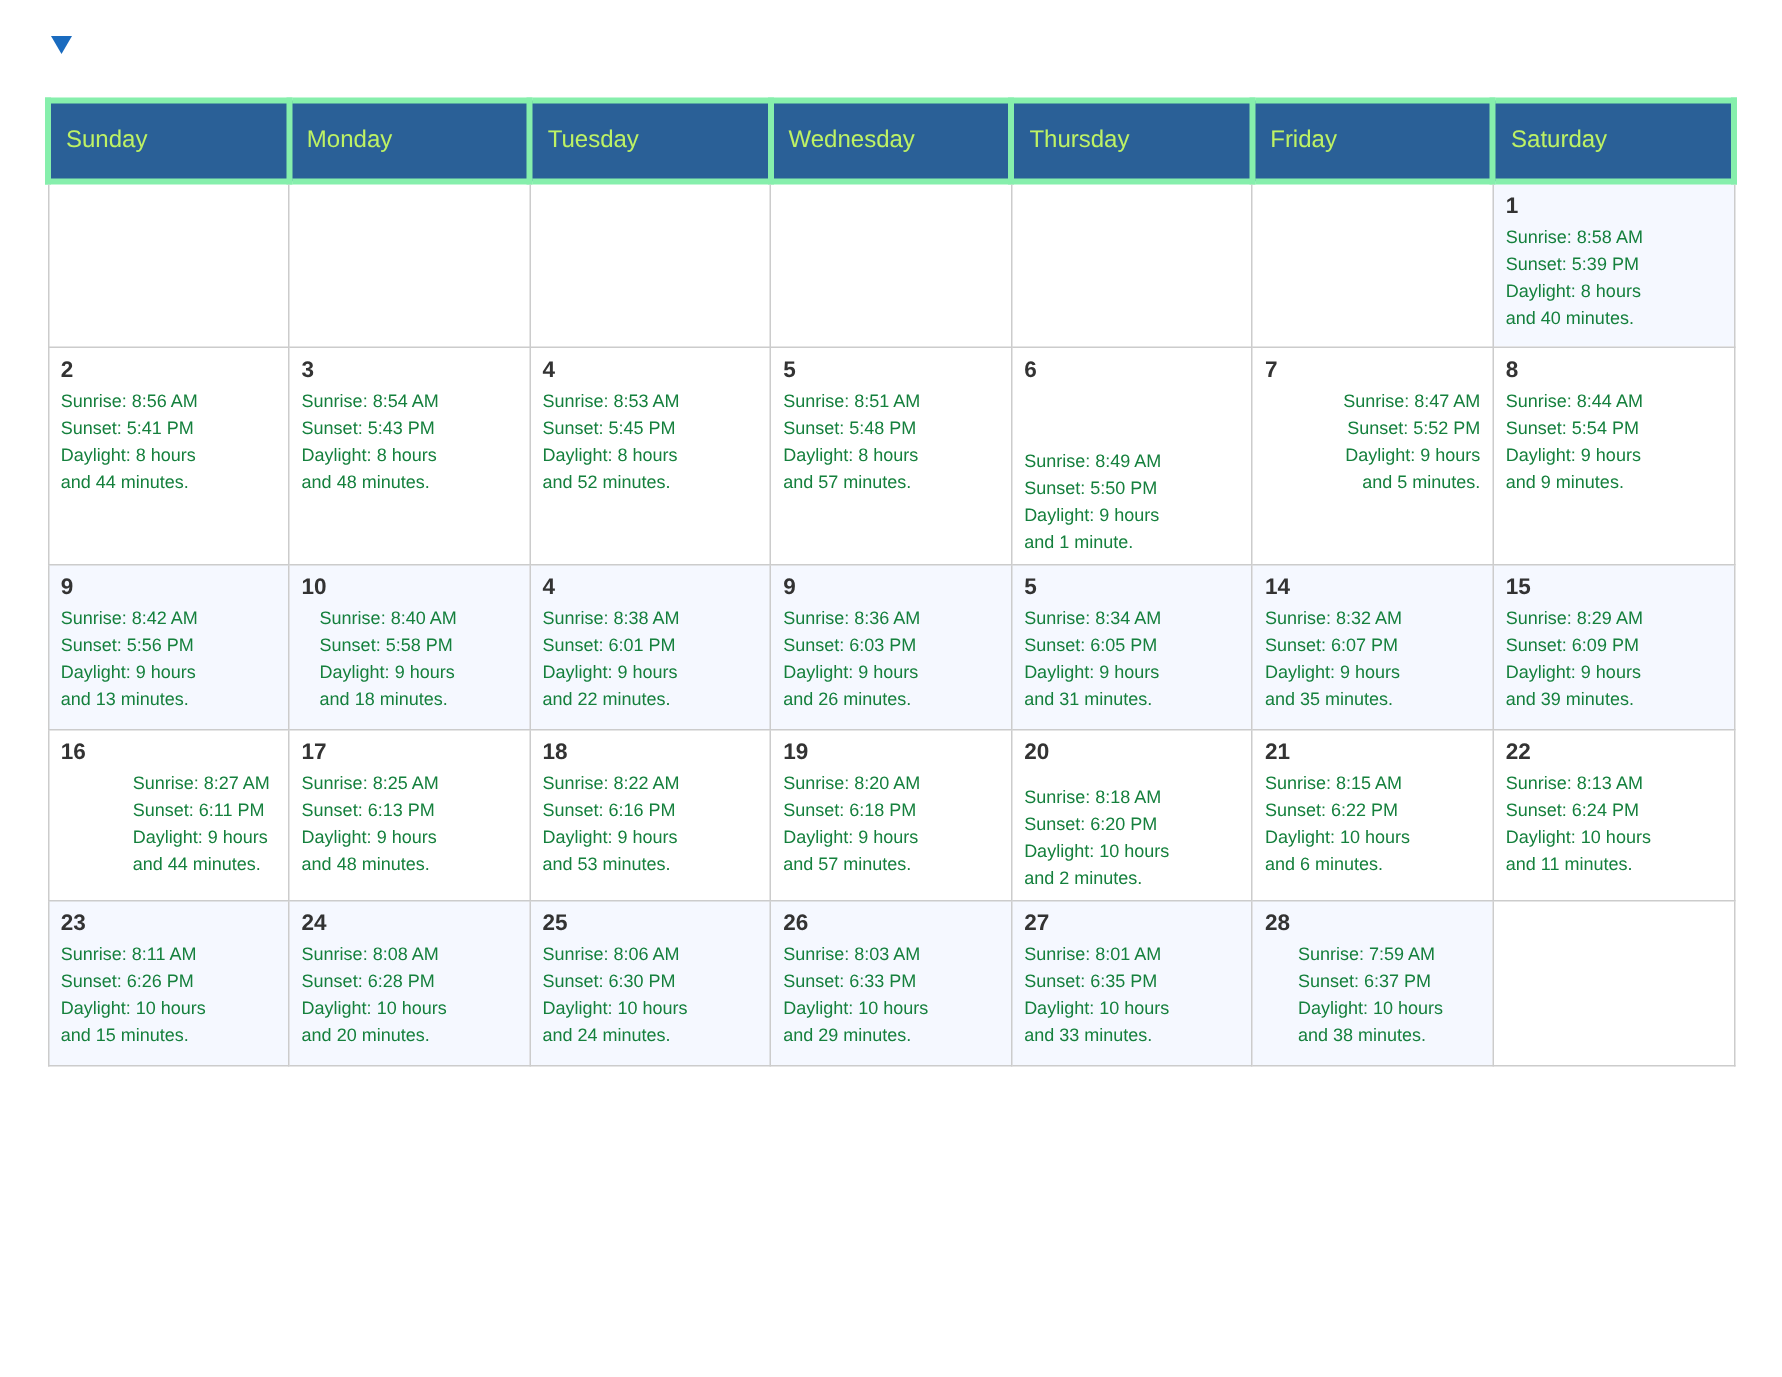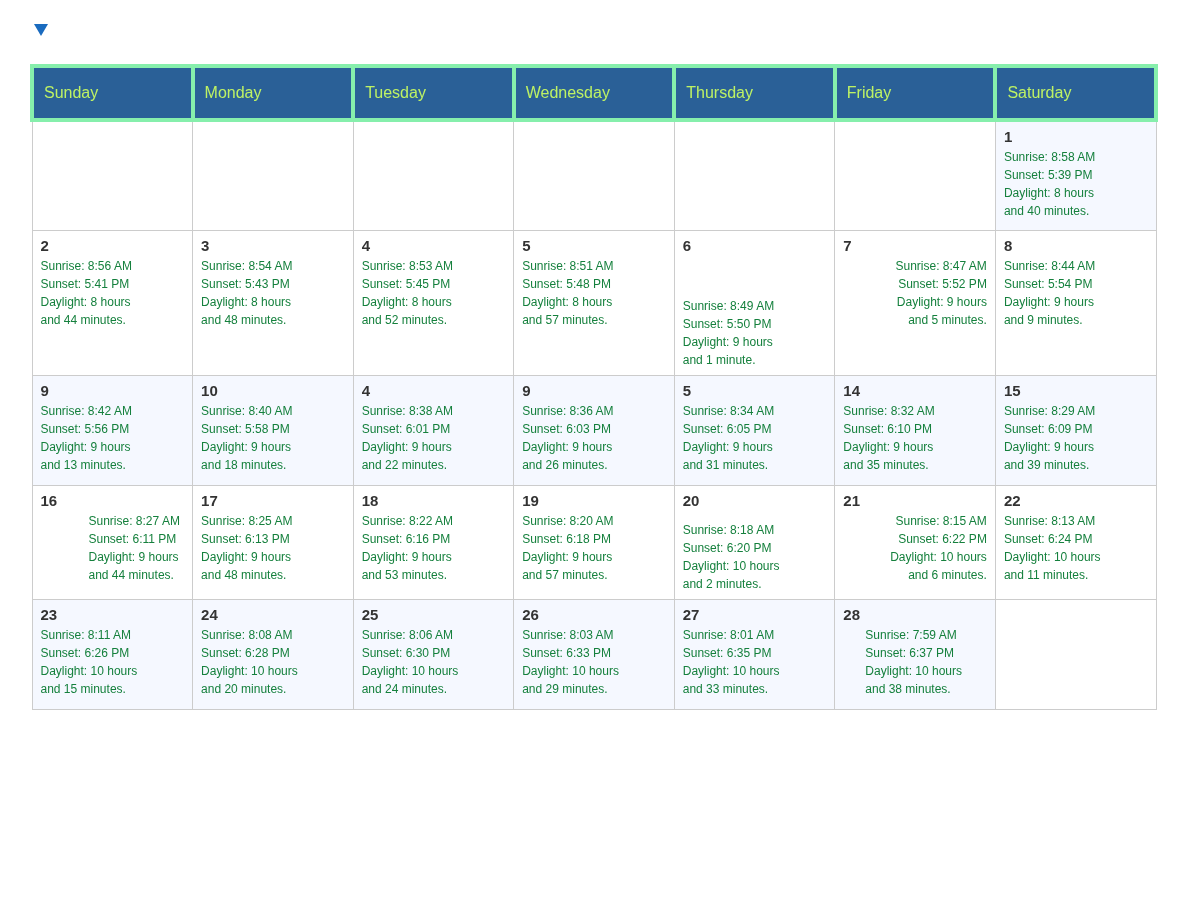--- a/index.html
+++ b/index.html
@@ -202,21 +202,21 @@
       <tr>
         <td>
           <span class="day-num">9</span>
           <div class="day-info" style="white-space: pre-line;">Sunrise: 8:42 AM
 Sunset: 5:56 PM
 Daylight: 9 hours
 and 13 minutes.</div>
         </td>
         <td>
           <span class="day-num">10</span>
-          <div class="day-info" style="white-space: pre-line;">Sunrise: 8:40 AM
+          <div class="day-info" style="white-space: pre-line; margin-left: 12px;">Sunrise: 8:40 AM
 Sunset: 5:58 PM
 Daylight: 9 hours
 and 18 minutes.</div>
         </td>
         <td>
           <span class="day-num">4</span>
           <div class="day-info" style="white-space: pre-line;">Sunrise: 8:38 AM
 Sunset: 6:01 PM
 Daylight: 9 hours
 and 22 minutes.</div>
@@ -231,21 +231,21 @@
         <td>
           <span class="day-num">5</span>
           <div class="day-info" style="white-space: pre-line;">Sunrise: 8:34 AM
 Sunset: 6:05 PM
 Daylight: 9 hours
 and 31 minutes.</div>
         </td>
         <td>
           <span class="day-num">14</span>
           <div class="day-info" style="white-space: pre-line;">Sunrise: 8:32 AM
-Sunset: 6:10 PM
+Sunset: 6:07 PM
 Daylight: 9 hours
 and 35 minutes.</div>
         </td>
         <td>
           <span class="day-num">15</span>
           <div class="day-info" style="white-space: pre-line;">Sunrise: 8:29 AM
 Sunset: 6:09 PM
 Daylight: 9 hours
 and 39 minutes.</div>
         </td>
@@ -281,21 +281,21 @@
         </td>
         <td>
           <span class="day-num">20</span>
           <div class="day-info" style="white-space: pre-line; margin-top: 12px;">Sunrise: 8:18 AM
 Sunset: 6:20 PM
 Daylight: 10 hours
 and 2 minutes.</div>
         </td>
         <td>
           <span class="day-num">21</span>
-          <div class="day-info" style="white-space: pre-line; text-align: right;">Sunrise: 8:15 AM
+          <div class="day-info" style="white-space: pre-line;">Sunrise: 8:15 AM
 Sunset: 6:22 PM
 Daylight: 10 hours
 and 6 minutes.</div>
         </td>
         <td>
           <span class="day-num">22</span>
           <div class="day-info" style="white-space: pre-line;">Sunrise: 8:13 AM
 Sunset: 6:24 PM
 Daylight: 10 hours
 and 11 minutes.</div>

